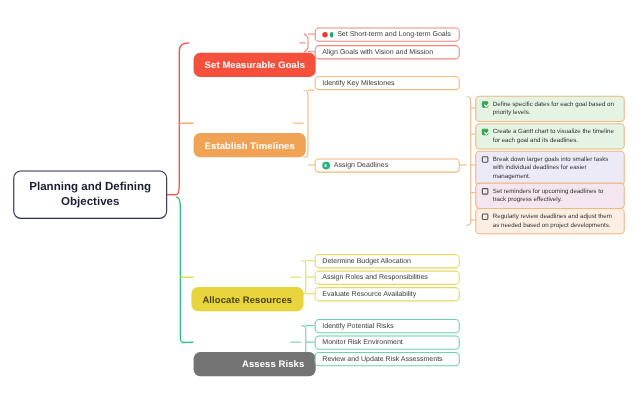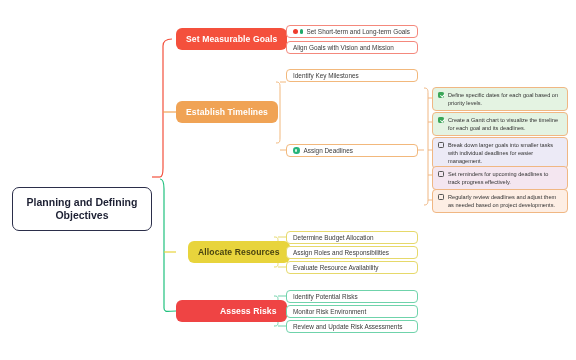--- a/index.html
+++ b/index.html
@@ -14,33 +14,33 @@
   #links{position:absolute;left:0;top:0;width:576px;height:360px;pointer-events:none;}
 
   .node{position:absolute;box-sizing:border-box;}
 
   
   .root{
     left:12px;top:155px;width:140px;height:44px;
     border:1.4px solid #2b2e4a;border-radius:7px;background:#fff;
     display:flex;align-items:center;justify-content:center;
     text-align:center;font-size:10.5px;font-weight:700;color:#1d2033;
-    line-height:1.25;padding:2px 6px;margin-top:32px;
+    line-height:1.25;padding:2px 6px;
   }
 
   
   .branch{
     border-radius:6px;display:flex;align-items:center;
     padding:0 10px;font-size:8.6px;font-weight:700;color:#ffffff;
-    letter-spacing:.1px;height:22px;white-space:nowrap;
+    letter-spacing:.1px;height:22px;white-space:nowrap;margin-top:20px;
   }
   .branch.b-red{background:#f4503c;}
   .branch.b-orange{background:#f0a355;justify-content:center;}
   .branch.b-yellow{background:#e8d43c;color:#4a4410;}
-  .branch.b-green{background:#ef4444;padding-left:44px;}
+  .branch.b-green{background:#737373;padding-left:44px;}
 
   
   .leaf{
     background:#ffffff;border-radius:4px;border:0.9px solid #ccc;
     display:flex;align-items:center;gap:4px;
     padding:0 6px;height:13px;font-size:6.4px;color:#3a3a3a;
     white-space:nowrap;
   }
   .leaf.l-red{border-color:#f4887c;}
   .leaf.l-orange{border-color:#f2b87c;}
@@ -180,21 +180,21 @@
   <div class="node task" style="left:432px;top:166px;width:136px;background:#f4e6f0;">
     <span class="cb unchecked"></span>
     <span class="txt">Set reminders for upcoming deadlines to track progress effectively.</span>
   </div>
 
   <div class="node task" style="left:432px;top:189px;width:136px;background:#fdeee4;">
     <span class="cb unchecked"></span>
     <span class="txt">Regularly review deadlines and adjust them as needed based on project developments.</span>
   </div>
 
-  <div class="node branch b-yellow" style="left:188px;top:241px;">
+  <div class="node branch b-yellow" style="left:174px;top:241px;">
     <span>Allocate Resources</span>
   </div>
 
   <div class="node leaf l-yellow" style="left:286px;top:231px;width:132px;">
     <span>Determine Budget Allocation</span>
   </div>
   <div class="node leaf l-yellow" style="left:286px;top:246px;width:132px;">
     <span>Assign Roles and Responsibilities</span>
   </div>
   <div class="node leaf l-yellow" style="left:286px;top:261px;width:132px;">

